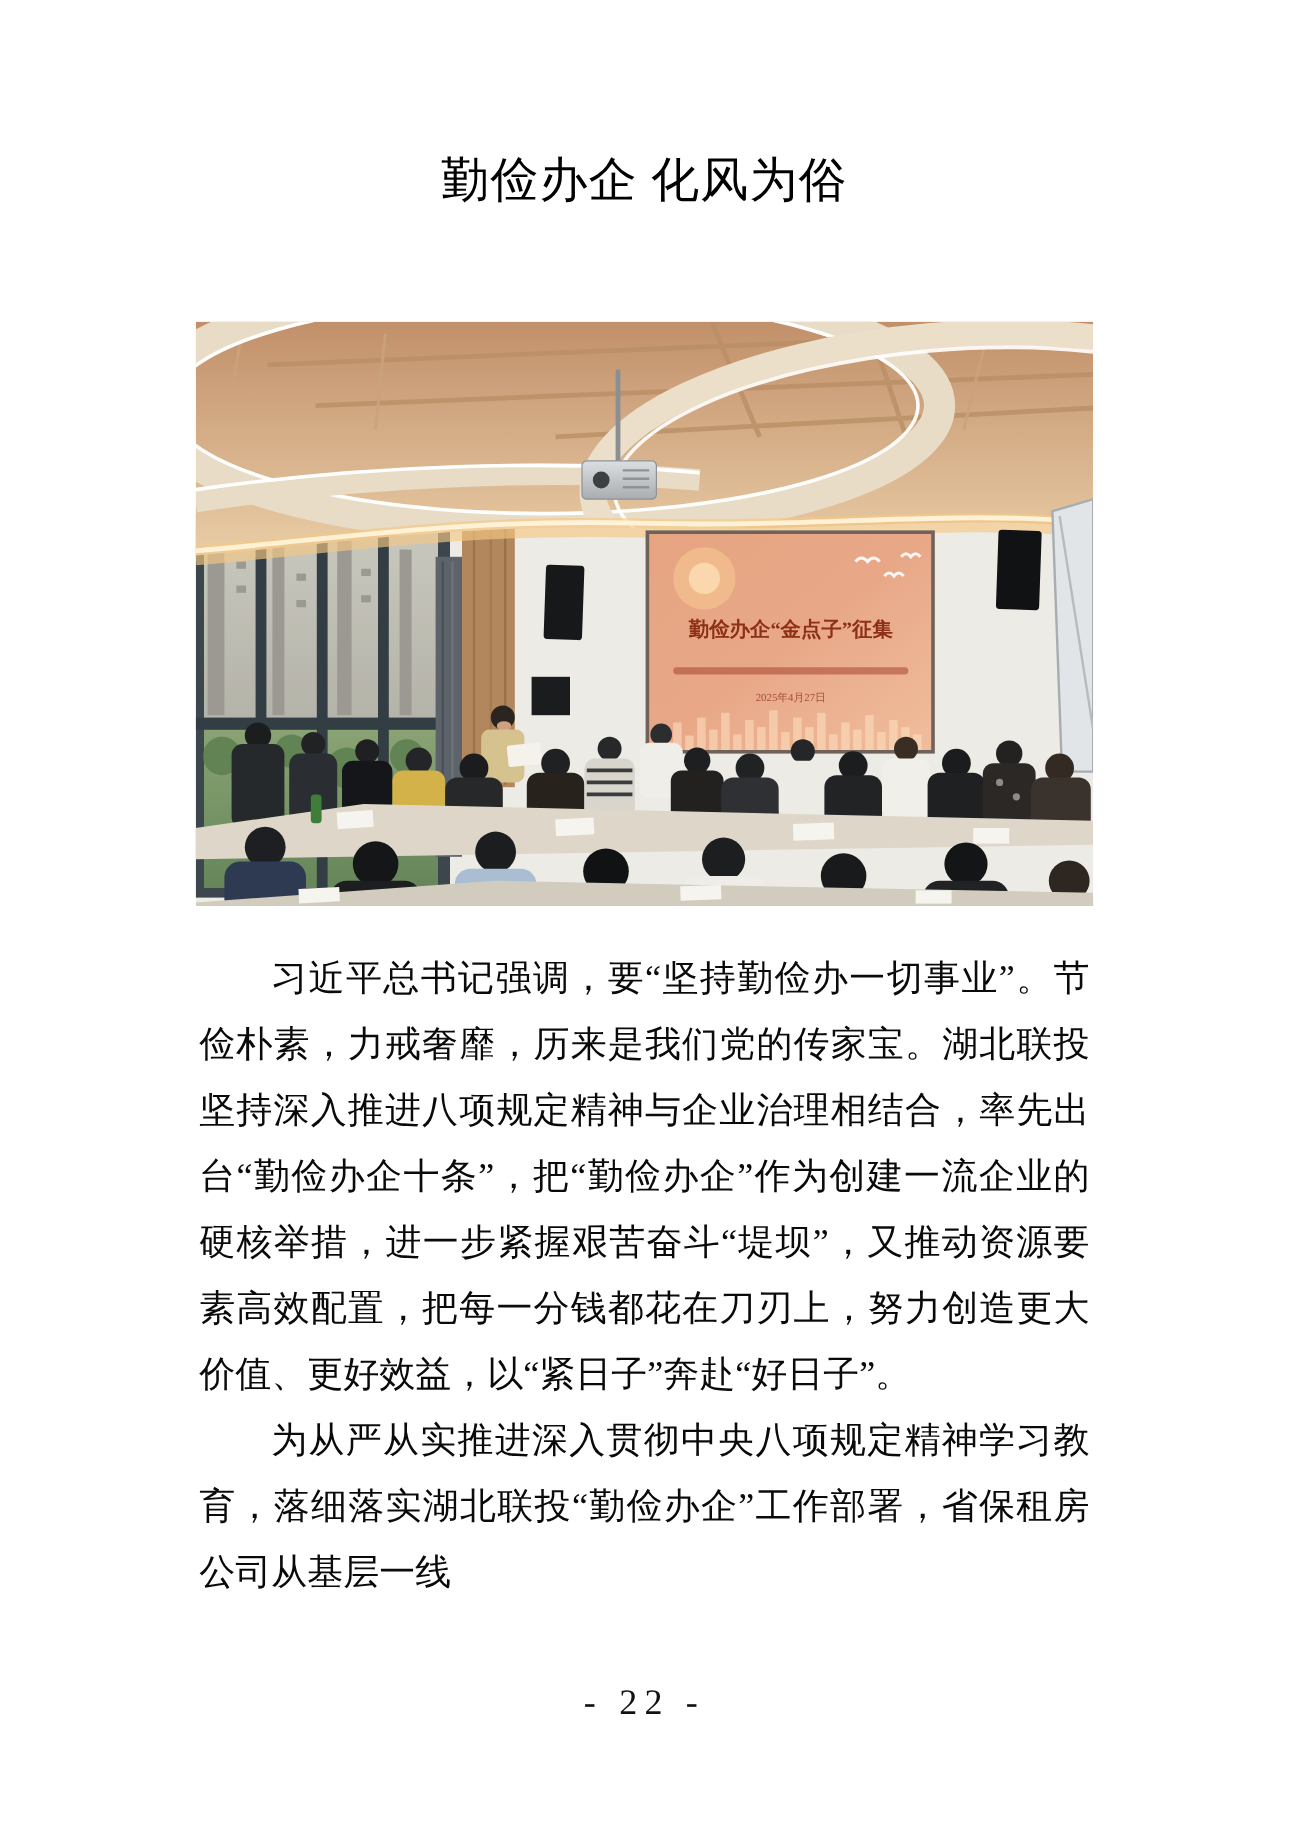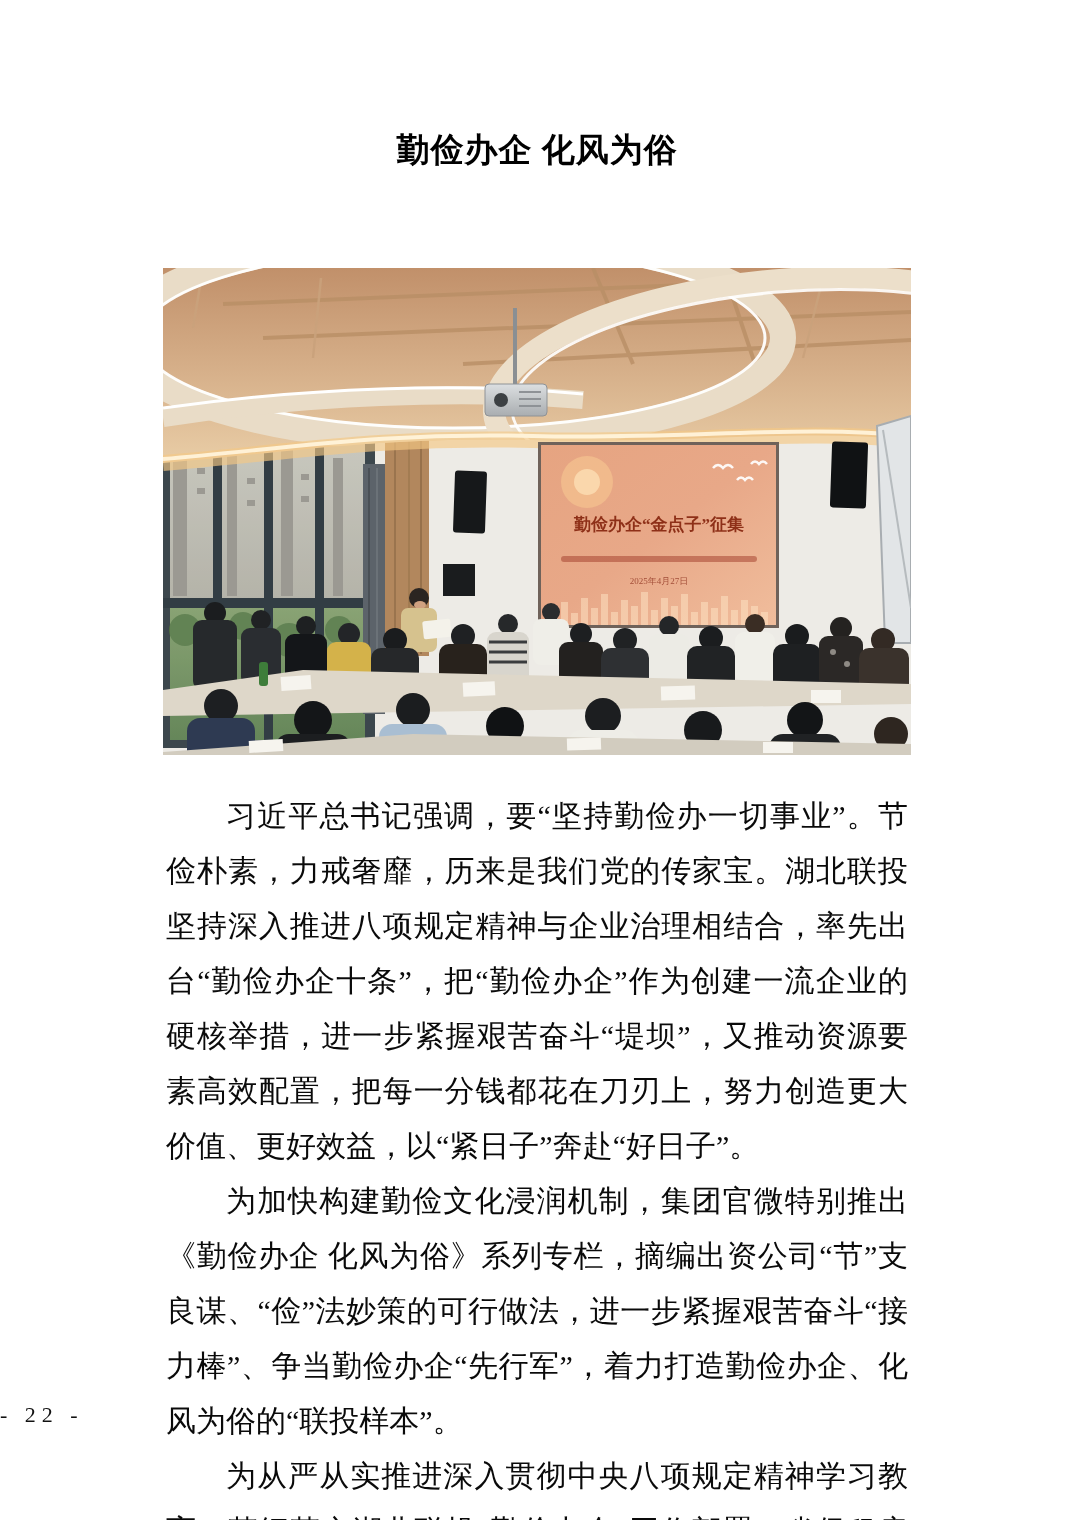--- a/index.html
+++ b/index.html
@@ -7,22 +7,22 @@
     position:relative;
     width:1074px;height:1520px;
     background:#ffffff;
     overflow:hidden;
     font-family:"Liberation Serif","DejaVu Serif",serif;
     color:#000;
   }
   .titles{
     position:absolute;top:120px;left:0;right:0;
     text-align:center;
-    font-weight:700;
-    font-size:33px;
+    font-weight:400;
+    font-size:40px;
     line-height:60px;
     letter-spacing:1px;
     color:#000;
   }
   .photo-wrap{
     position:absolute;left:163px;top:268px;
     width:748px;height:487px;
     overflow:hidden;
     text-align:center;
   }
@@ -30,22 +30,22 @@
   .bodytext{
     position:absolute;left:166px;top:788px;width:742px;
     font-size:30px;
     line-height:55px;
     text-align:justify;
     color:#0a0a0a;
   }
   .bodytext p{margin:0;text-indent:2em;}
   .pagenum{
     position:absolute;left:0;right:0;top:1402px;
-    text-align:left;
-    font-size:22px;
+    text-align:center;
+    font-size:30px;
     letter-spacing:6px;
     color:#111;
   }
 </style>
 </head>
 <body>
 
 <div class="page">
 
   <div class="titles">
@@ -367,19 +367,18 @@
         <polygon points="0,484 250,466 748,476 748,487 0,487" fill="#d2ccbf"></polygon>
         <rect x="86" y="472" width="34" height="12" fill="#f6f4ee" transform="rotate(-3 103 478)"></rect>
         <rect x="404" y="470" width="34" height="12" fill="#f6f4ee" transform="rotate(-2 421 476)"></rect>
         <rect x="600" y="474" width="30" height="11" fill="#f6f4ee"></rect>
       </g>
     </svg>
   </div>
 
   <div class="bodytext">
     <p>习近平总书记强调，要“坚持勤俭办一切事业”。节俭朴素，力戒奢靡，历来是我们党的传家宝。湖北联投坚持深入推进八项规定精神与企业治理相结合，率先出台“勤俭办企十条”，把“勤俭办企”作为创建一流企业的硬核举措，进一步紧握艰苦奋斗“堤坝”，又推动资源要素高效配置，把每一分钱都花在刀刃上，努力创造更大价值、更好效益，以“紧日子”奔赴“好日子”。</p>
-    <p>为加快构建勤俭文化浸润机制，集团官微特别推出《勤俭办企 化风为俗》系列专栏，摘编出资公司“节”支良谋、“俭”法妙策的可行做法，进一步紧握艰苦奋斗“接力棒”、争当勤俭办企“先行军”，着力打造勤俭办企、化风为俗的“联投样本”。</p>
     <p>为从严从实推进深入贯彻中央八项规定精神学习教育，落细落实湖北联投“勤俭办企”工作部署，省保租房公司从基层一线</p>
   </div>
 
   <div class="pagenum">- 22 -</div>
 
 </div>
 
 </body></html>

